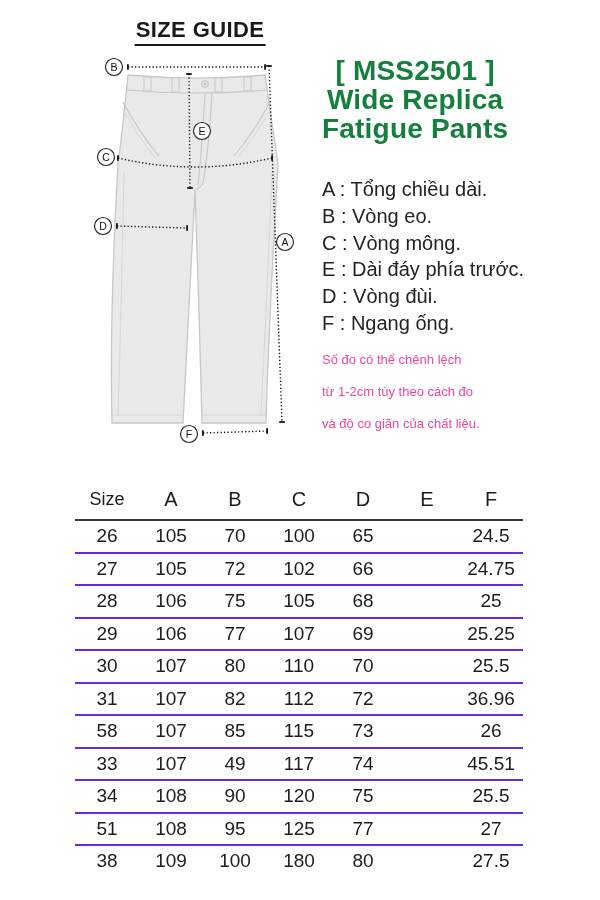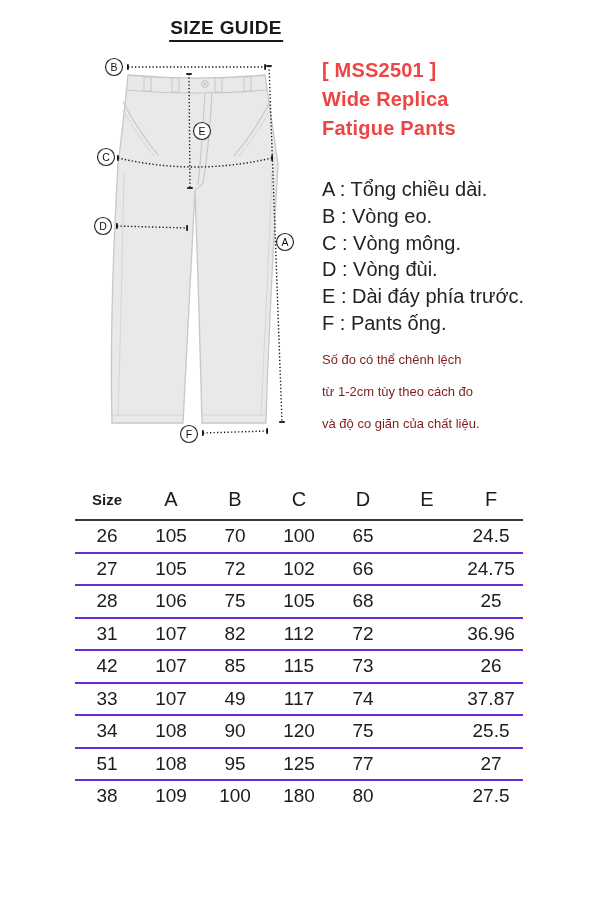--- a/index.html
+++ b/index.html
@@ -1,35 +1,35 @@
 <!DOCTYPE html>
 <html><head>
 <meta charset="utf-8">
 <style>
   html,body{margin:0;padding:0;background:#fff;}
   .page{position:relative;width:600px;height:900px;background:#ffffff;overflow:hidden;
         font-family:"Liberation Sans","DejaVu Sans",sans-serif;color:#1a1a1a;}
 
   .page-title{position:absolute;top:17px;left:200px;transform:translateX(-50%);
-        font-size:19px;font-weight:700;letter-spacing:.4px;white-space:nowrap;
-        border-bottom:2px solid #181818;padding:0 1px 1px;margin-left:26px;}
-
-  .product{position:absolute;left:322px;top:56px;font-size:20px;font-weight:700;
-        line-height:29px;letter-spacing:.2px;color:#ef4444;}
+        font-size:22px;font-weight:700;letter-spacing:.4px;white-space:nowrap;
+        border-bottom:2px solid #181818;padding:0 1px 1px;}
+
+  .product{position:absolute;left:322px;top:56px;font-size:28px;font-weight:700;
+        line-height:29px;letter-spacing:.2px;color:#15803d;text-align:center;}
 
   .legend{position:absolute;left:322px;top:176px;font-size:20px;line-height:26.8px;color:#232323;}
 
-  .note{position:absolute;left:322px;top:344px;font-size:13px;line-height:32px;color:#7f1d1d;}
+  .note{position:absolute;left:322px;top:344px;font-size:13px;line-height:32px;color:#ec4899;}
 
   .diagram-svg{position:absolute;left:60px;top:52px;}
 
   table.size-table{position:absolute;left:75px;top:479px;width:448px;
         border-collapse:collapse;table-layout:fixed;text-align:center;color:#1c1c1c;}
   table.size-table thead th{font-weight:400;font-size:20px;height:38px;vertical-align:middle;}
-  table.size-table thead th.size-col{font-size:15px;font-weight:bold;}
+  table.size-table thead th.size-col{font-size:18px;}
   table.size-table tbody td{font-size:19px;height:30.5px;vertical-align:middle;padding:0;}
   table.size-table thead tr{border-bottom:2px solid #3a3a3a;}
   table.size-table tbody tr{border-bottom:2px solid #6d28d9;}
   table.size-table tbody tr:last-child{border-bottom:0;}
 
   .m-line{stroke:#151515;stroke-width:1.4;stroke-dasharray:1.3 2.2;fill:none;}
   .m-tick{fill:#151515;}
   .m-circle{fill:#ffffff;stroke:#2a2a2a;stroke-width:1.2;}
   .m-letter{font-size:10.5px;fill:#111;text-anchor:middle;font-family:"Liberation Sans","DejaVu Sans",sans-serif;}
   .pants-body{fill:#e9e9e9;stroke:#c7c7c7;stroke-width:1.3;}
@@ -131,23 +131,23 @@
   <div class="product">
     <div>[ MSS2501 ]</div>
     <div>Wide Replica</div>
     <div>Fatigue Pants</div>
   </div>
 
   <div class="legend">
     <div>A : Tổng chiều dài.</div>
     <div>B : Vòng eo.</div>
     <div>C : Vòng mông.</div>
+    <div>E : Dài đáy phía trước.</div>
     <div>D : Vòng đùi.</div>
-    <div>E : Dài đáy phía trước.</div>
-    <div>F : Pants ống.</div>
+    <div>F : Ngang ống.</div>
   </div>
 
   <div class="note">
     <div>Số đo có thể chênh lệch</div>
     <div>từ 1-2cm tùy theo cách đo</div>
     <div>và độ co giãn của chất liệu.</div>
   </div>
 
   <table class="size-table">
     <thead>
@@ -183,45 +183,63 @@
         <tr>
           <td>28</td>
           <td>106</td>
           <td>75</td>
           <td>105</td>
           <td>68</td>
           <td></td>
           <td>25</td>
         </tr>
         <tr>
+          <td>29</td>
+          <td>106</td>
+          <td>77</td>
+          <td>107</td>
+          <td>69</td>
+          <td></td>
+          <td>25.25</td>
+        </tr>
+        <tr>
+          <td>30</td>
+          <td>107</td>
+          <td>80</td>
+          <td>110</td>
+          <td>70</td>
+          <td></td>
+          <td>25.5</td>
+        </tr>
+        <tr>
           <td>31</td>
           <td>107</td>
           <td>82</td>
           <td>112</td>
           <td>72</td>
           <td></td>
           <td>36.96</td>
         </tr>
         <tr>
-          <td>42</td>
+          <td>58</td>
           <td>107</td>
           <td>85</td>
           <td>115</td>
           <td>73</td>
           <td></td>
           <td>26</td>
         </tr>
         <tr>
           <td>33</td>
           <td>107</td>
           <td>49</td>
           <td>117</td>
           <td>74</td>
           <td></td>
-          <td>37.87</td>
+          <td>45.51</td>
         </tr>
         <tr>
           <td>34</td>
           <td>108</td>
           <td>90</td>
           <td>120</td>
           <td>75</td>
           <td></td>
           <td>25.5</td>
         </tr>

